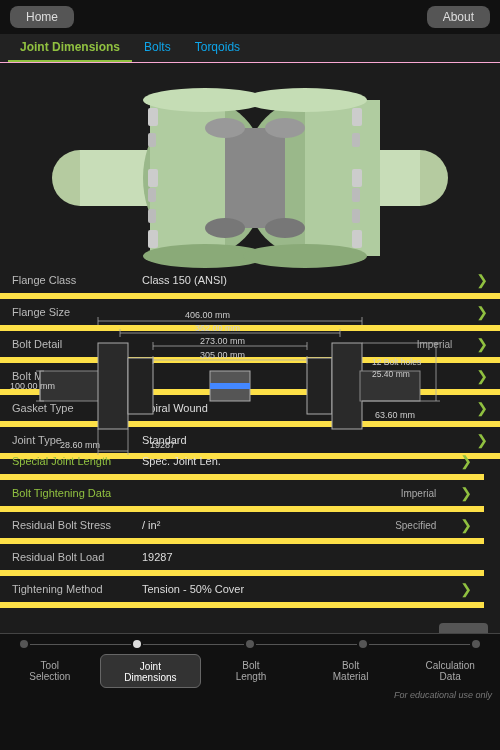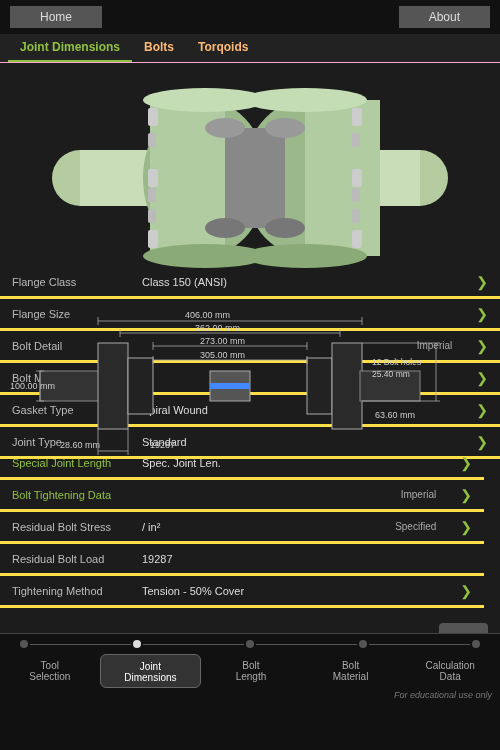--- a/index.html
+++ b/index.html
@@ -17,40 +17,39 @@
       display: flex;
       justify-content: space-between;
       align-items: center;
       padding: 6px 10px;
       background: #111;
     }
     .top-btn {
       background: #555;
       color: #ddd;
       border: none;
-      border-radius: 0;
-      padding: 4px 30px;
+      border-radius: 8px;
+      padding: 4px 16px;
       font-size: 12px;
       cursor: pointer;
     }
 
     
     .header-tabs {
       display: flex;
       background: #222;
       border-bottom: 1px solid #f9a8d4;
       padding: 0 8px;
     }
     .header-tab {
       padding: 6px 12px;
       font-size: 12px;
-      color: #fdba74;
+      color: #0ea5e9;
       cursor: pointer;
       border-bottom: 2px solid transparent;
-      font-weight: bold;
     }
     .header-tab.active {
       color: #90c040;
       border-bottom: 2px solid #90c040;
       font-weight: bold;
     }
 
     
     .spx-logo {
       position: absolute;
@@ -102,21 +101,21 @@
       top: 0;
       left: 0;
       right: 0;
       padding: 4px 0;
     }
 
     .field-row {
       display: flex;
       align-items: center;
       padding: 5px 12px;
-      border-bottom: 3px solid #fde047;
+      border-bottom: 6px solid #fde047;
       min-height: 32px;
     }
     .field-label {
       color: #bbb;
       font-size: 11px;
       width: 130px;
       flex-shrink: 0;
     }
     .field-value {
       color: #ddd;

